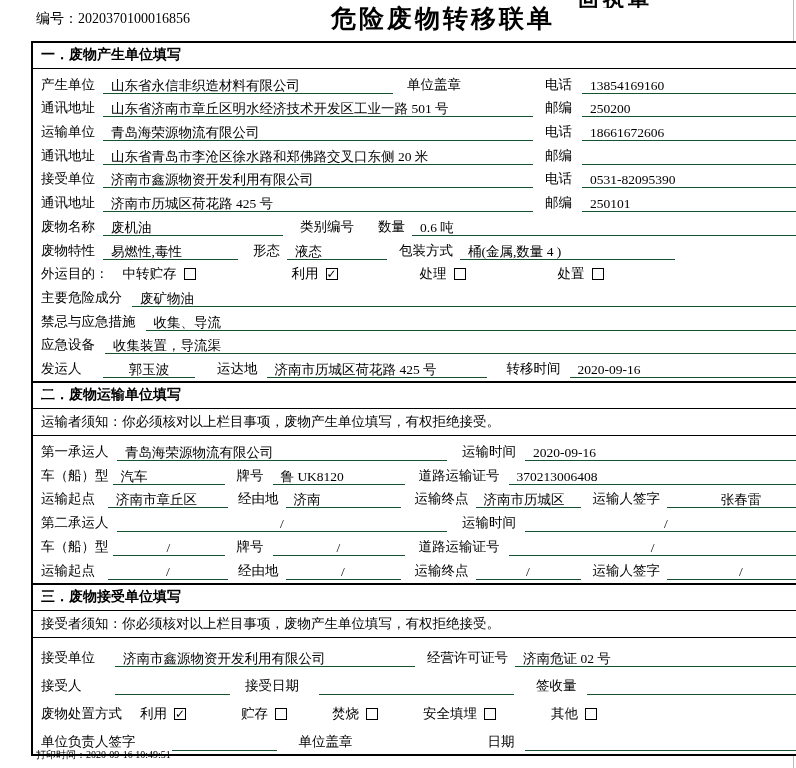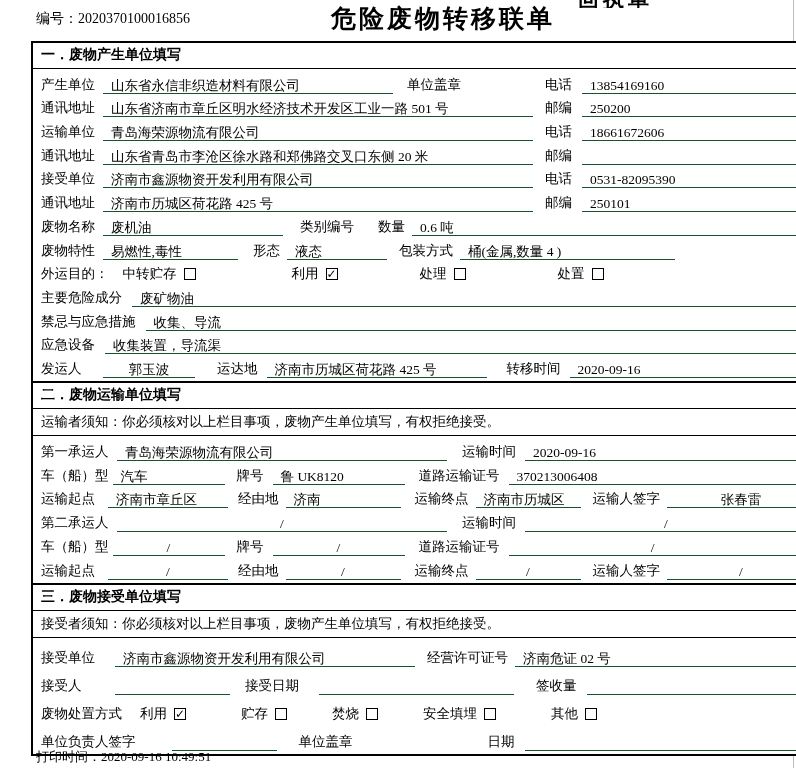--- a/index.html
+++ b/index.html
@@ -46,21 +46,21 @@
   .uv.ctr { text-align:center; padding:0; }
   .pre { flex:0 0 504px; display:flex; align-items:flex-end; }
   .pre .uv.grow { margin-right:12px; }
   .cbi { display:flex; align-items:center; }
   .cb {
     display:inline-flex; align-items:center; justify-content:center;
     width:12px; height:12px; border:1px solid #000; margin-left:7px;
     font-size:12px; line-height:12px; font-weight:bold;
     font-family:"DejaVu Sans",sans-serif;
   }
-  .print-line { position:absolute; left:36px; top:748px; font-size:13px; white-space:nowrap; }
+  .print-line { position:absolute; left:36px; top:748px; font-size:10px; white-space:nowrap; }
 </style>
 </head>
 <body>
 
 <div class="right-edge"></div>
 
 <div class="serial"><span>编号：</span><span>2020370100016856</span></div>
 
 <div class="title">危险废物转移联单</div>
 

